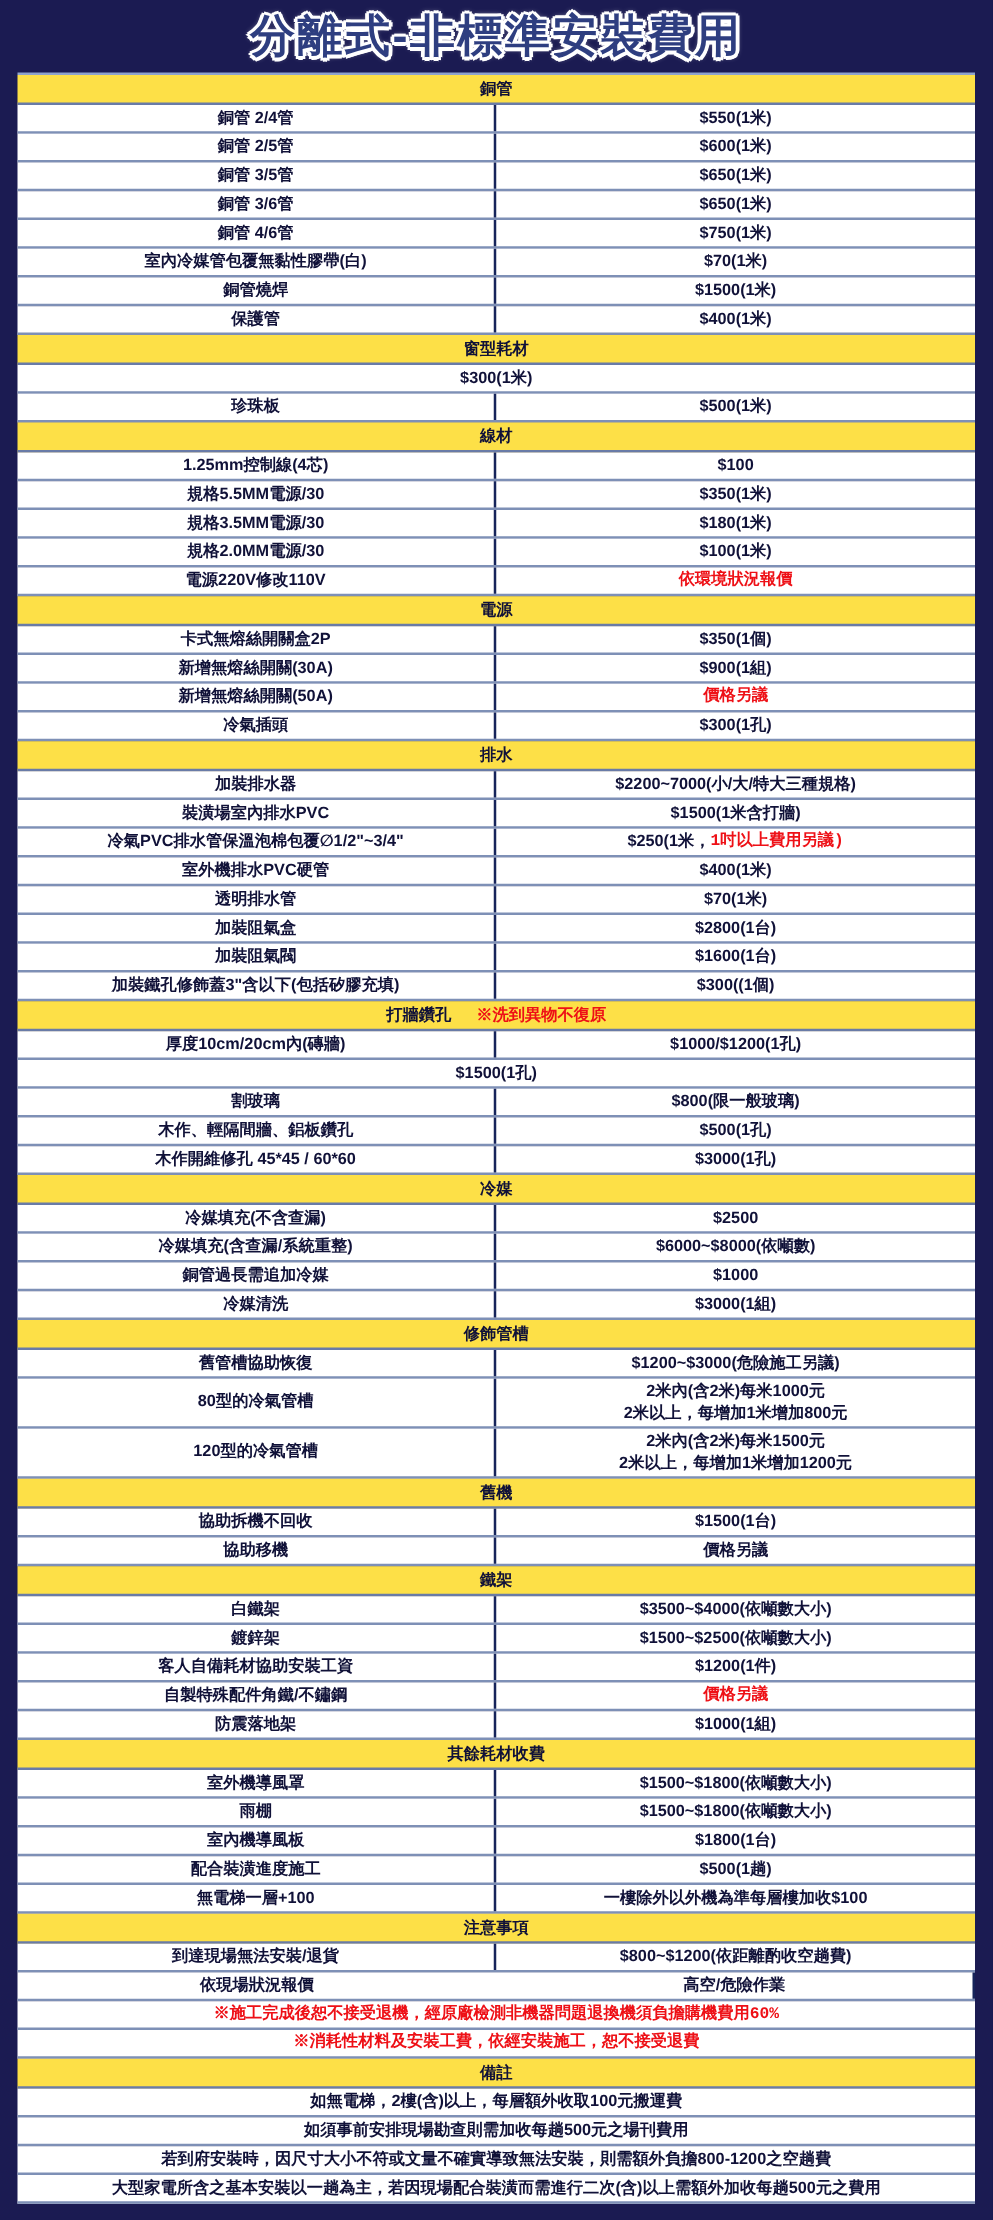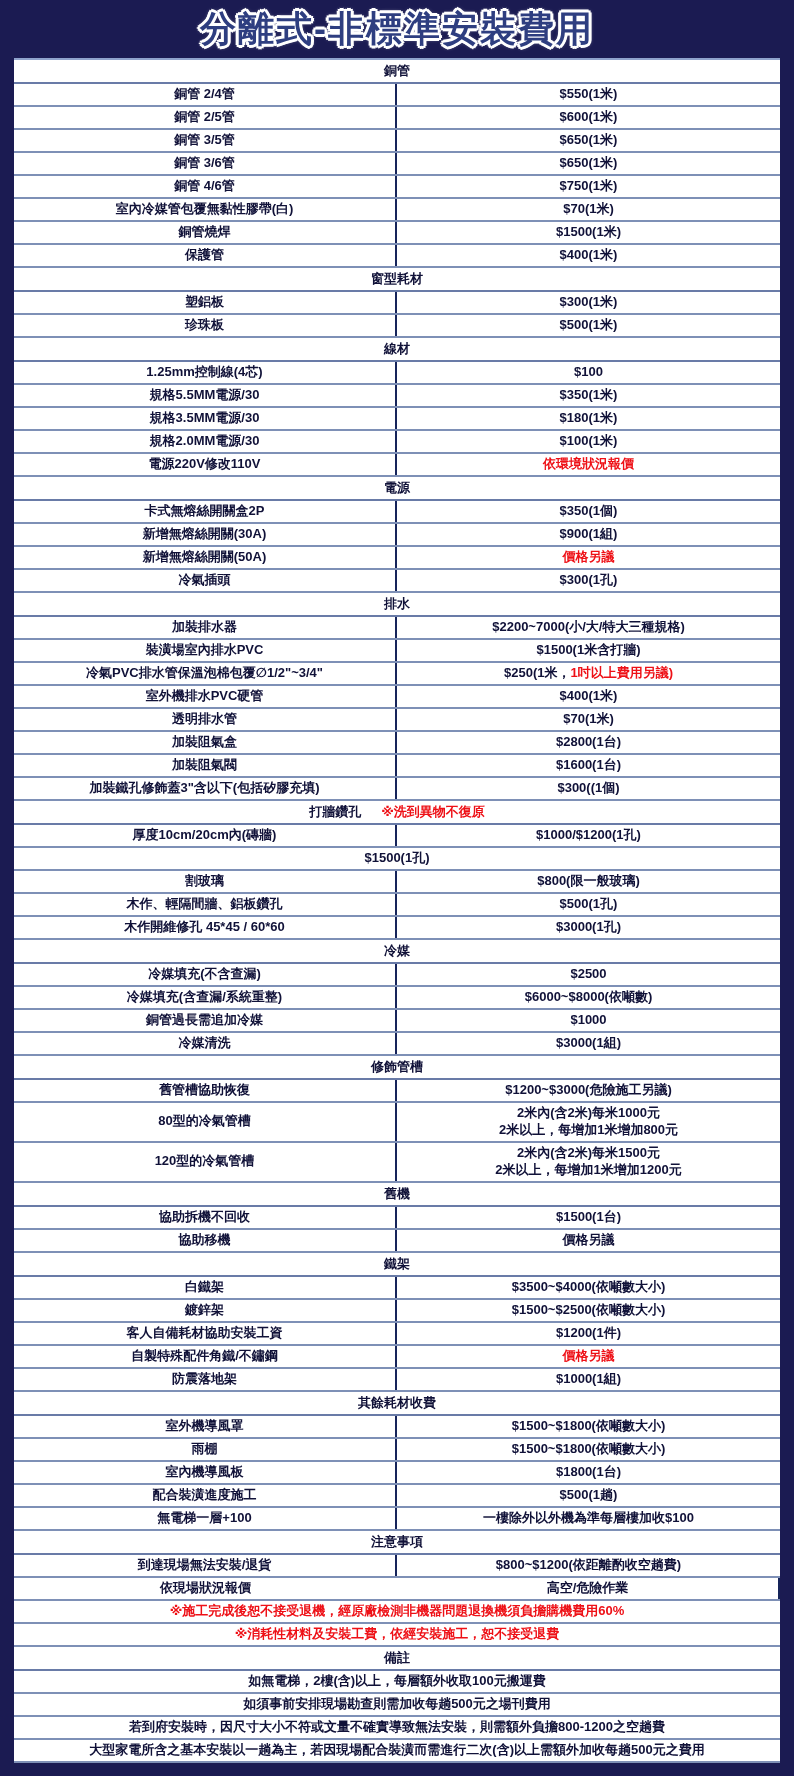--- a/index.html
+++ b/index.html
@@ -62,31 +62,31 @@
     flex-direction: column;
     justify-content: center;
     padding: 2px 16px;
     align-items: center;
   }
   .row.fullrow .cell {
     flex: 1 1 100%;
     border-right: none;
   }
   .row.section {
-    background: #ffffff;
+    background: #fde047;
     border-bottom: 2px solid #697ba7;
     align-items: center;
     justify-content: center;
     min-height: 22px;
     font-size: 13px;
     font-weight: 700;
     color: #101138;
   }
   .row.section span + span { margin-left: 20px; }
-  .red { color: #ee1016; }
+  .red { color: #ee1016; font-family: Liberation Mono, monospace; }
   .price-line { display: block; }
 </style>
 </head>
 <body>
 
 <div class="page">
   <div class="title">分離式-非標準安裝費用</div>
   <div class="table">
       <div class="row section">
         <span>銅管</span>
@@ -120,21 +120,20 @@
         <div class="cell right">$1500(1米)</div>
       </div>
       <div class="row">
         <div class="cell left">保護管</div>
         <div class="cell right">$400(1米)</div>
       </div>
       <div class="row section">
         <span>窗型耗材</span>
       </div>
       <div class="row">
-        <div class="cell left">塑鋁板</div>
         <div class="cell right">$300(1米)</div>
       </div>
       <div class="row">
         <div class="cell left">珍珠板</div>
         <div class="cell right">$500(1米)</div>
       </div>
       <div class="row section">
         <span>線材</span>
       </div>
       <div class="row">

